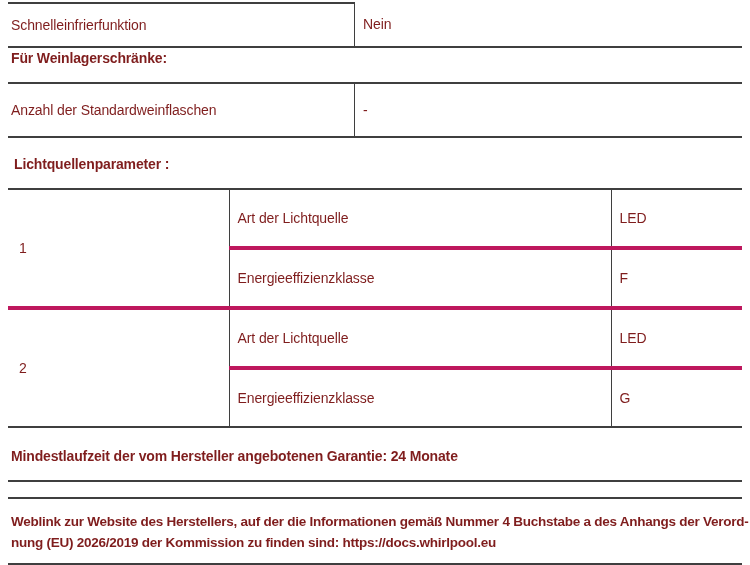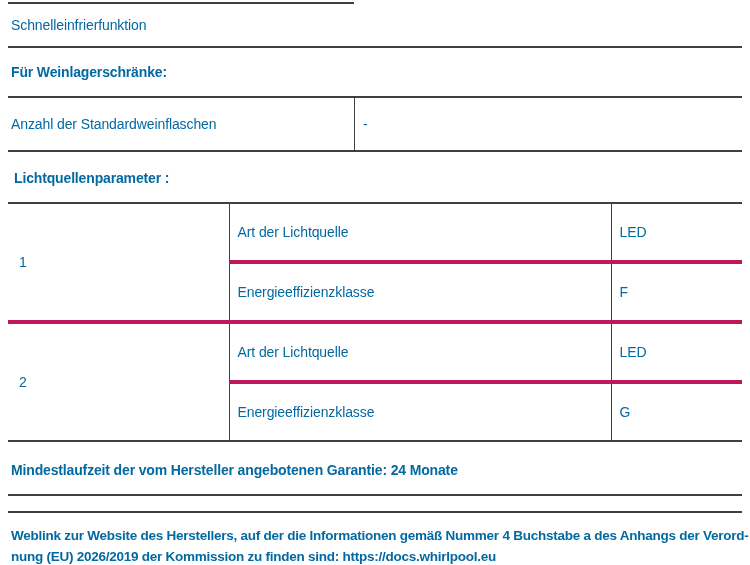--- a/index.html
+++ b/index.html
@@ -3,21 +3,21 @@
 <meta charset="utf-8">
 <style>
   html, body { margin:0; padding:0; background:#ffffff; }
   .wrap {
     position: relative;
     width: 750px;
     height: 565px;
     box-sizing: border-box;
     padding: 2px 8px 0 8px;
     background: #ffffff;
-    color: #0369a1;
+    color: #7f1d1d;
     font-family: "Liberation Sans", "DejaVu Sans", sans-serif;
     font-size: 14px;
     overflow: hidden;
   }
 
   
   .kv { display: flex; align-items: stretch; }
   .kv .k {
     width: 346px; box-sizing: border-box;
     display: flex; align-items: center;
@@ -37,21 +37,21 @@
     margin-top: 15px; height: 52px;
     border-top: 2px solid #3f3f3f;
     border-bottom: 2px solid #3f3f3f;
   }
 
   
   .sec-heading {
     font-weight: bold;
     line-height: 17px;
     letter-spacing: -0.15px;
-    margin: 16px 0 0 3px;
+    margin: 2px 0 0 3px;
   }
   .sec-heading.light { margin: 18px 0 12px 6px; }
 
   
   table.light {
     border-collapse: collapse;
     table-layout: fixed;
     width: 734px;
     margin-top: 15px;
     border-top: 2px solid #3f3f3f;
@@ -87,20 +87,21 @@
     font-weight: bold;
   }
 </style>
 </head>
 <body>
 
 <div class="wrap">
 
   <div class="kv row-quickfreeze">
     <div class="k">Schnelleinfrierfunktion</div>
+    <div class="v">Nein</div>
   </div>
 
   <div class="sec-heading">Für Weinlagerschränke:</div>
 
   <div class="kv row-winecount">
     <div class="k">Anzahl der Standardweinflaschen</div>
     <div class="v">-</div>
   </div>
 
   <div class="sec-heading light">Lichtquellenparameter :</div>

